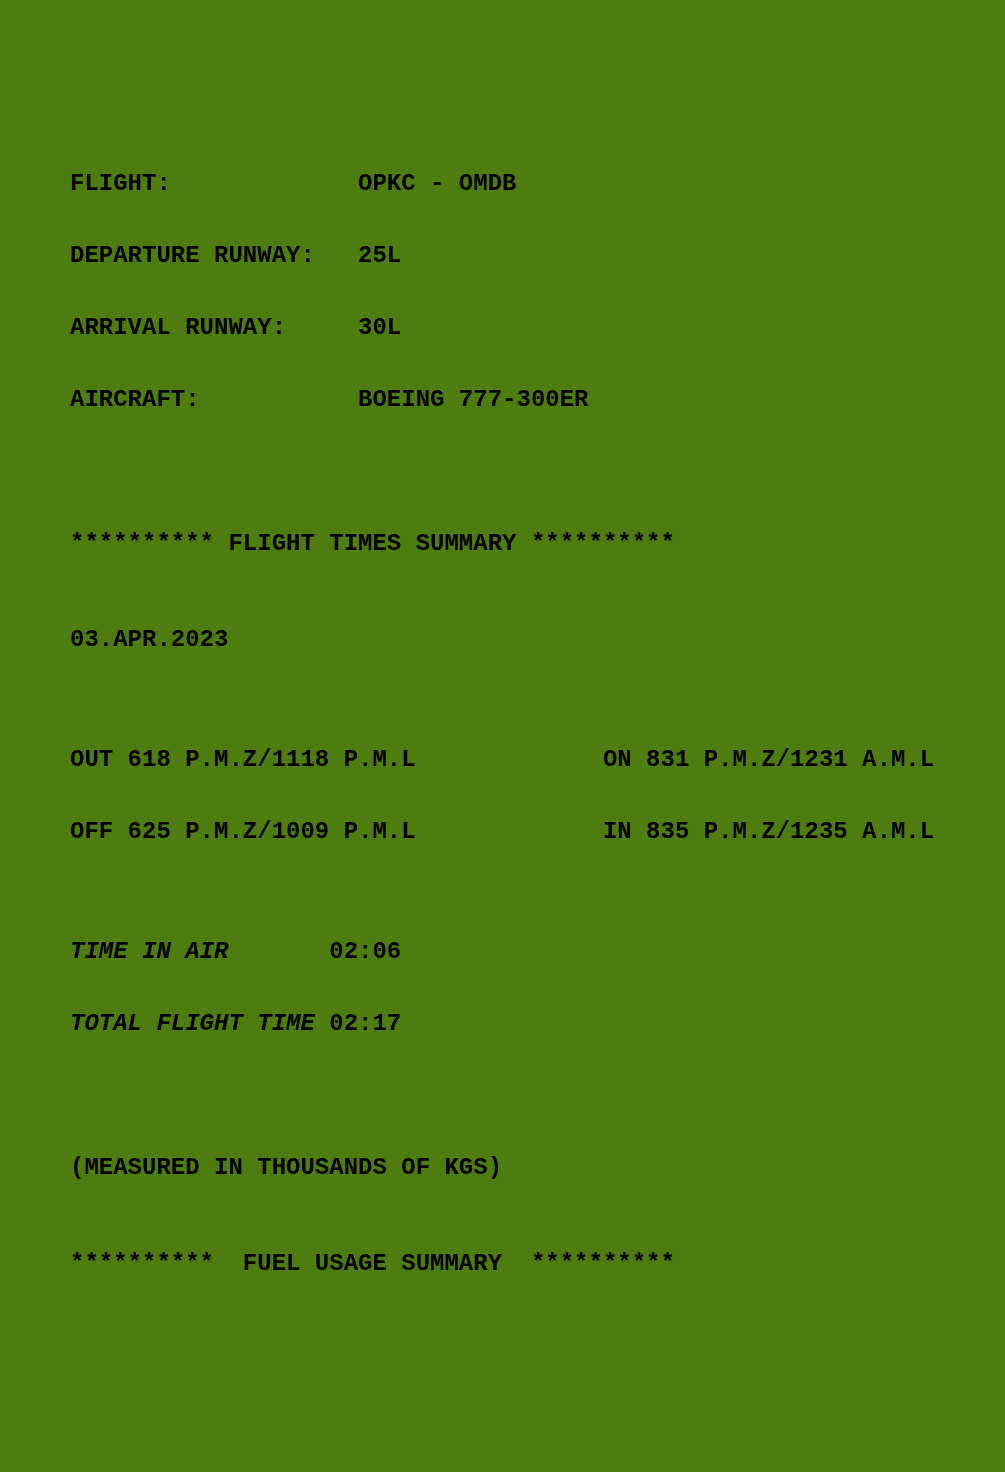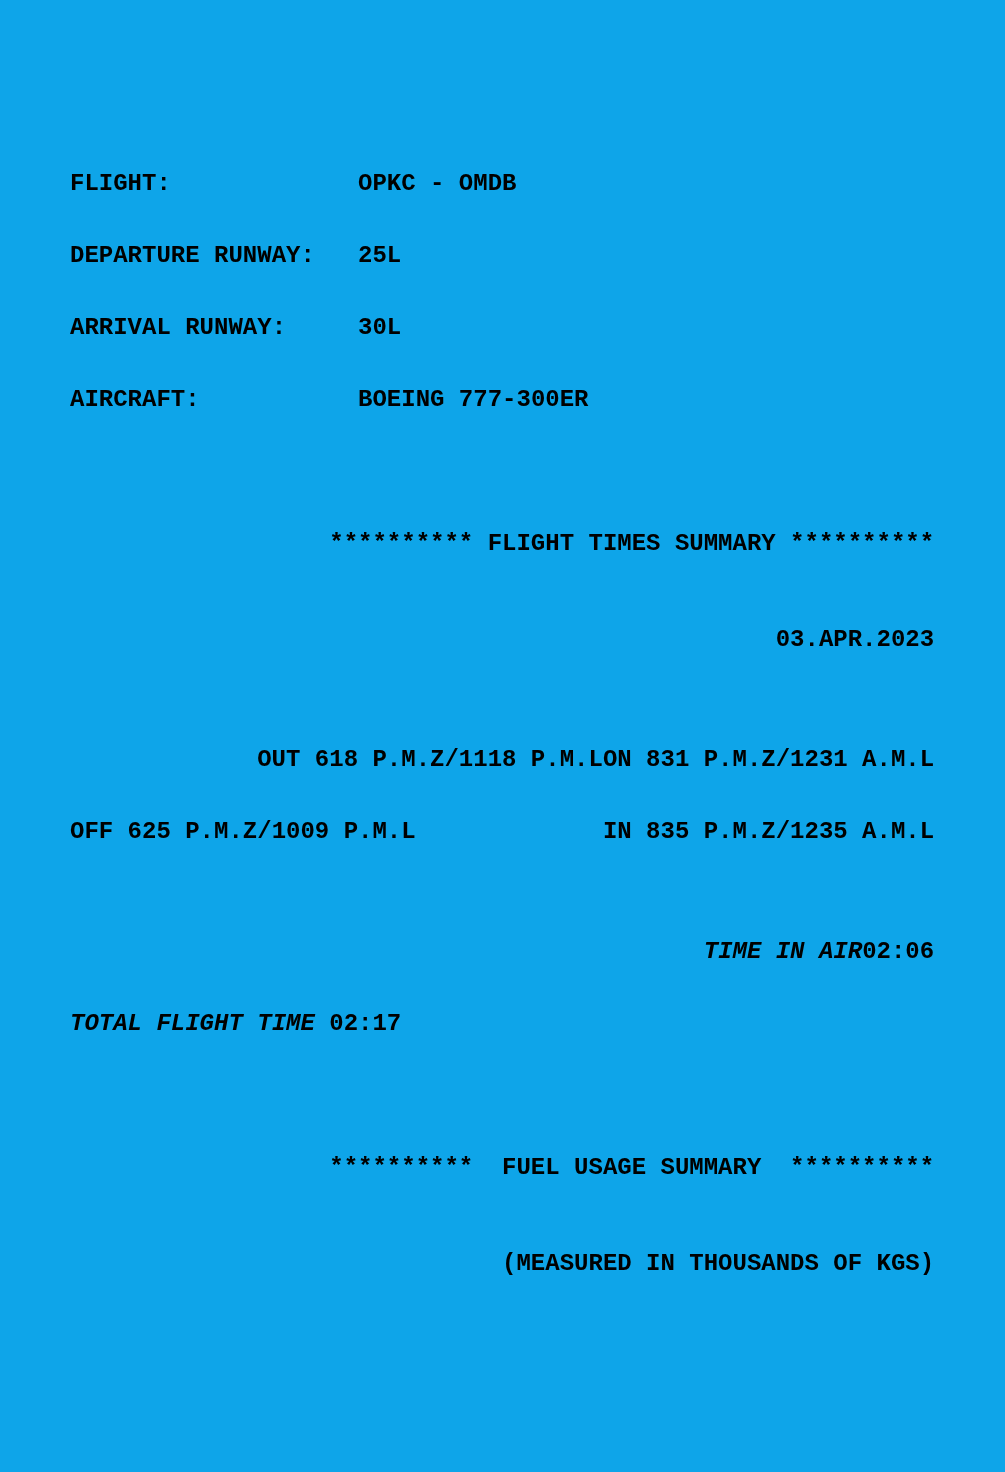--- a/index.html
+++ b/index.html
@@ -4,36 +4,36 @@
 <style>
   html, body {
     margin: 0;
     padding: 0;
     background: #ffffff;
   }
   .page {
     position: relative;
     width: 1005px;
     height: 1472px;
-    background: #0ea5e9;
+    background: #4d7c0f;
     overflow: hidden;
   }
   .doc {
     position: absolute;
     left: 70px;
     top: 76px;
     font-family: "Liberation Mono", "DejaVu Sans Mono", monospace;
     font-size: 24px;
     line-height: 24px;
     font-weight: 700;
     color: #000000;
     white-space: pre;
   }
   .line { height: 24px; }
-  .mt1 { margin-top: 24px; text-align: right; }   
+  .mt1 { margin-top: 24px; }   
 
   
   .w20 { display: inline-block; width: 20ch; }
   
   .w18 { display: inline-block; width: 18ch; font-style: italic; }
   
   .lw37 { display: inline-block; width: 37ch; }
   
   .taxi-l { display: inline-block; width: 31ch; padding-left: 4ch; box-sizing: border-box; }
   
@@ -55,22 +55,22 @@
     <div class="line mt1">********** FLIGHT TIMES SUMMARY **********</div>
     <div class="line mt1">03.APR.2023</div>
 
     <div class="line mt1"><span class="lw37">OUT 618 P.M.Z/1118 P.M.L</span><span>ON 831 P.M.Z/1231 A.M.L</span></div>
     <div class="line"><span class="lw37">OFF 625 P.M.Z/1009 P.M.L</span><span>IN 835 P.M.Z/1235 A.M.L</span></div>
 
     <div class="line mt1"><span class="w18">TIME IN AIR</span><span>02:06</span></div>
     <div class="line"><span class="w18">TOTAL FLIGHT TIME</span><span>02:17</span></div>
 
     
+    <div class="line mt1">(MEASURED IN THOUSANDS OF KGS)</div>
     <div class="line mt1">**********  FUEL USAGE SUMMARY  **********</div>
-    <div class="line mt1">(MEASURED IN THOUSANDS OF KGS)</div>
 
     
     
     
     
     
     
 
     
     

